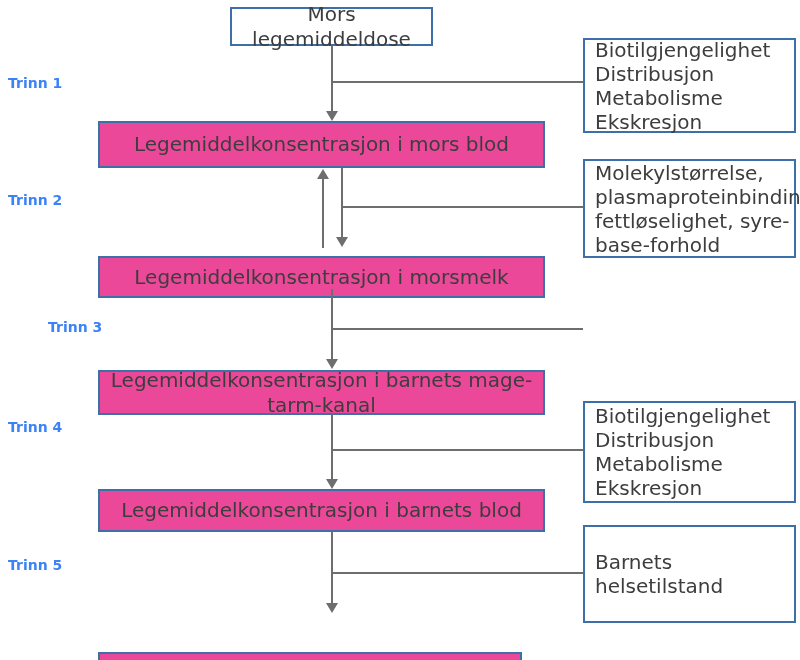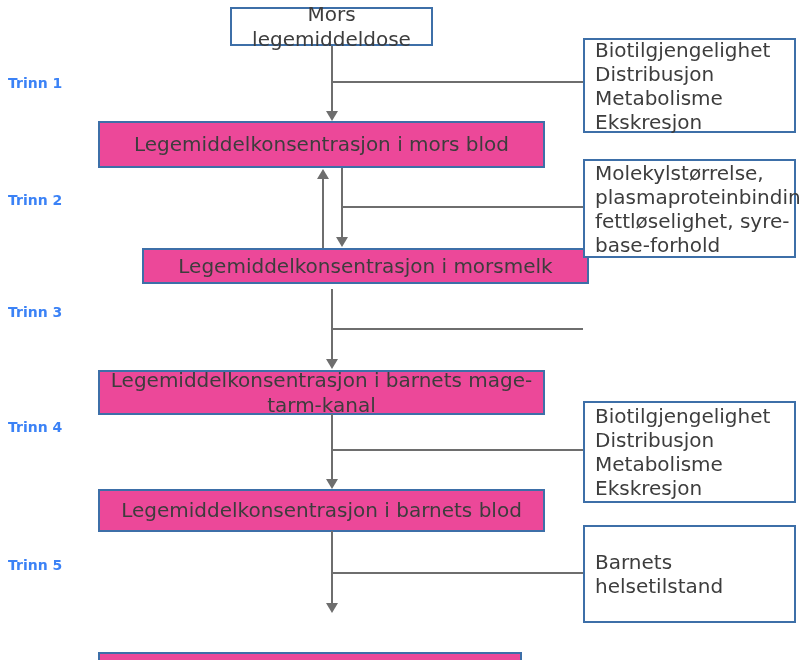--- a/index.html
+++ b/index.html
@@ -30,31 +30,31 @@
     border-top:10px solid #6e6e6e;
   }
   .arrow-up{
     position:absolute;width:0;height:0;
     border-left:6px solid transparent;border-right:6px solid transparent;
     border-bottom:10px solid #6e6e6e;
   }
   
   .src{left:230px;top:7px;width:203px;height:39px;}
   .mb1{left:98px;top:121px;width:447px;height:47px;}
-  .mb2{left:98px;top:248px;width:447px;height:36px;margin-left:44px;}
+  .mb2{left:98px;top:256px;width:447px;height:42px;}
   .mb3{left:98px;top:370px;width:447px;height:45px;text-align:center;}
   .mb4{left:98px;top:489px;width:447px;height:43px;}
   .mb5{left:98px;top:613px;width:424px;height:42px;margin-top:39px;}
   .sb1{left:583px;top:38px;width:213px;height:95px;}
   .sb2{left:583px;top:159px;width:213px;height:99px;}
   .sb3{left:583px;top:305px;width:213px;height:47px;}
   .sb4{left:583px;top:401px;width:213px;height:102px;}
   .sb5{left:583px;top:525px;width:213px;height:98px;}
   .sb5 .para2{margin-top:10px;}
-  .t1{top:72px;} .t2{top:189px;} .t3{top:301px;} .t4{top:416px;} .t5{top:554px;}
+  .t1{top:72px;} .t2{top:189px;} .t3{top:316px;margin-left:40px;} .t4{top:416px;} .t5{top:554px;}
 </style>
 </head>
 <body>
 
 <div class="canvas">
 
   <div class="trinn t1">Trinn 1</div>
   <div class="trinn t2">Trinn 2</div>
   <div class="trinn t3">Trinn 3</div>
   <div class="trinn t4">Trinn 4</div>

